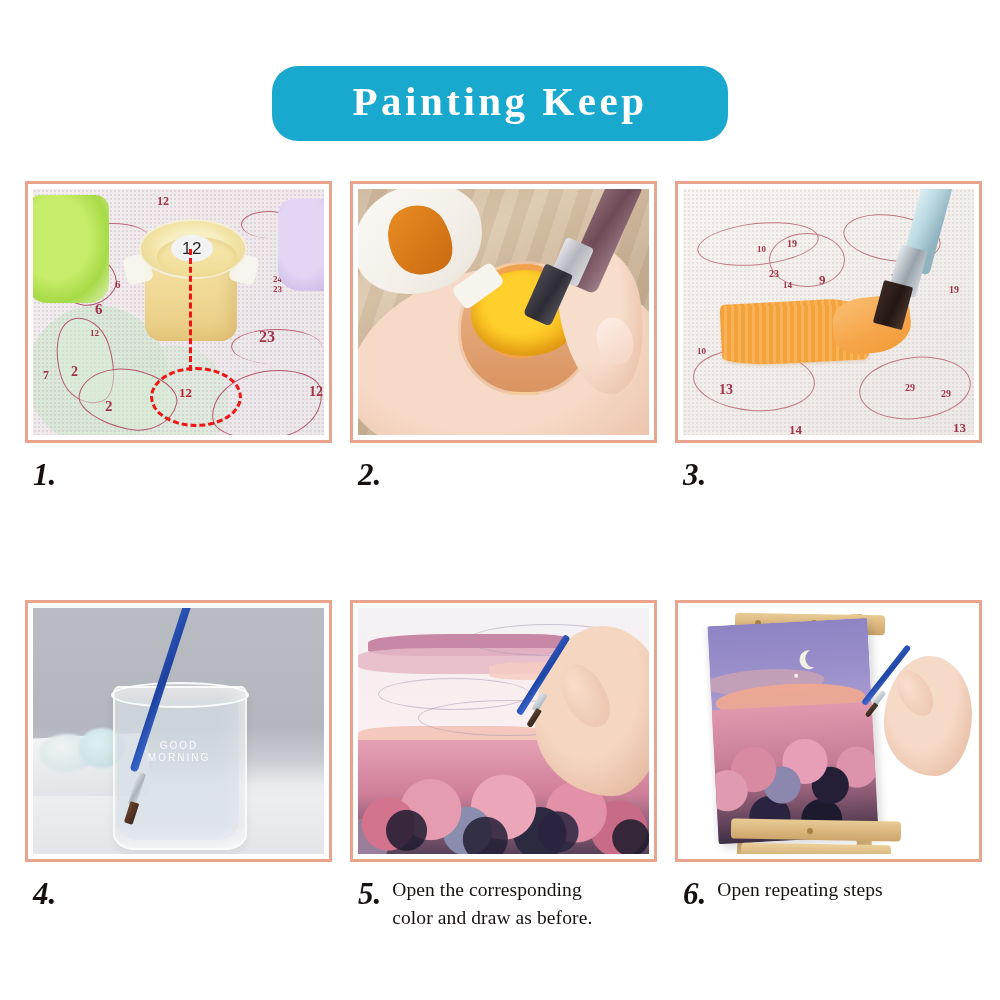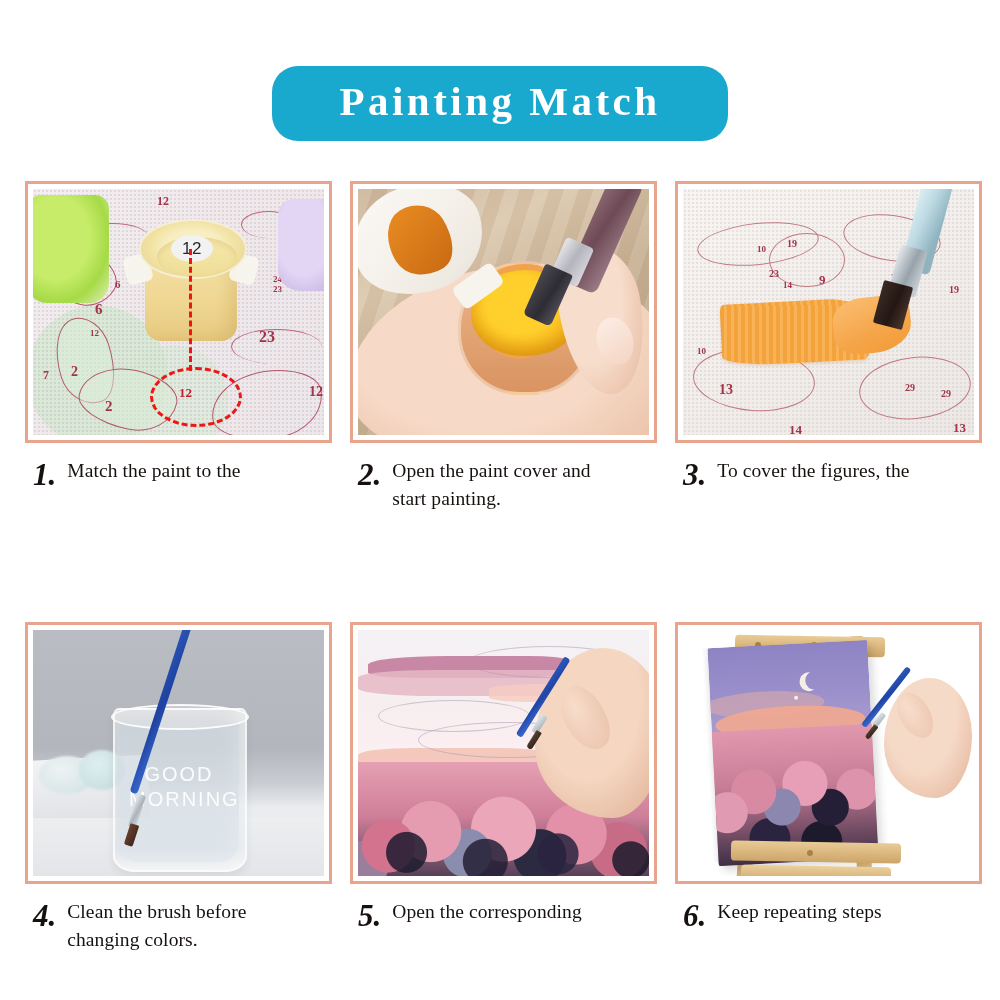--- a/index.html
+++ b/index.html
@@ -349,21 +349,21 @@
   .p4-water{
     position:absolute;left:84px;top:92px;width:122px;height:140px;
     background:linear-gradient(180deg,rgba(200,212,220,.5),rgba(222,230,236,.55));
     border-radius:4px 4px 20px 20px;
   }
   .p4-txt{
     position:absolute;left:96px;top:132px;width:100px;
     text-align:center;color:rgba(255,255,255,.9);
     font-family:"Liberation Sans",sans-serif;
     letter-spacing:2px;line-height:1.22;
-    font-size:20px;
+    font-size:10px;
   }
   .p4-txt span{display:block;}
   .p4-handle{
     position:absolute;left:152px;top:-8px;width:8px;height:180px;
     background:linear-gradient(100deg,#2c56b8,#1e42a0 50%,#3a68cc);
     border-radius:4px;
     transform:rotate(18deg);transform-origin:top center;
   }
   .p4-ferrule{
     position:absolute;left:100px;top:164px;width:8px;height:34px;
@@ -561,21 +561,21 @@
     position:absolute;right:100px;top:94px;width:5px;height:16px;
     background:linear-gradient(100deg,#5a4436,#2e2118);
     border-radius:1px 1px 3px 3px;transform:rotate(38deg);
   }
 </style>
 </head>
 <body>
 
 <div class="banner-wrap">
   <div class="banner">
-    <div class="banner-title">Painting Match</div>
+    <div class="banner-title">Painting Keep</div>
   </div>
 </div>
 
 <div class="grid">
 
   <div class="row row1">
 
     <div class="cell">
       <div class="photo-frame">
         <div class="photo">
@@ -618,21 +618,20 @@
           </div>
 
           <div class="dashline"></div>
           <div class="dashell"></div>
           <div class="dashell-num">12</div>
         </div>
       </div>
       <div class="caption">
         <div class="step-num">1.</div>
         <div class="step-text">
-          <div>Match the paint to the</div>
         </div>
       </div>
     </div>
 
     <div class="cell">
       <div class="photo-frame">
         <div class="photo">
           <div class="p2-bg"></div>
           <div class="p2-wood"></div>
           <div class="p2-hand"></div>
@@ -645,24 +644,20 @@
           <div class="p2-hinge"></div>
           <div class="p2-finger"></div>
           <div class="p2-nail"></div>
           <div class="p2-brush-h"></div>
           <div class="p2-ferrule"></div>
           <div class="p2-bristle"></div>
         </div>
       </div>
       <div class="caption">
         <div class="step-num">2.</div>
-        <div class="step-text">
-          <div>Open the paint cover and</div>
-          <div>start painting.</div>
-        </div>
       </div>
     </div>
 
     <div class="cell">
       <div class="photo-frame">
         <div class="photo">
           <div class="p3-bg"></div>
           <div class="p3-tex"></div>
 
           <div class="p3-line" style="left:14px;top:34px;width:120px;height:40px;transform:rotate(-6deg);"></div>
@@ -690,21 +685,20 @@
           <div class="stroke"></div>
           <div class="stroke2"></div>
           <div class="p3-brush-h"></div>
           <div class="p3-ferrule"></div>
           <div class="p3-bristle"></div>
         </div>
       </div>
       <div class="caption">
         <div class="step-num">3.</div>
         <div class="step-text">
-          <div>To cover the figures, the</div>
         </div>
       </div>
     </div>
   </div>
 
   <div class="row row2">
 
     <div class="cell">
       <div class="photo-frame">
         <div class="photo">
@@ -720,24 +714,20 @@
             <span>GOOD</span>
             <span>MORNING</span>
           </div>
           <div class="p4-handle"></div>
           <div class="p4-ferrule"></div>
           <div class="p4-bristle"></div>
         </div>
       </div>
       <div class="caption">
         <div class="step-num">4.</div>
-        <div class="step-text">
-          <div> Clean the brush before</div>
-          <div>changing colors.</div>
-        </div>
       </div>
     </div>
 
     <div class="cell">
       <div class="photo-frame">
         <div class="photo">
           <div class="p5-bg"></div>
           <div class="p5-band1"></div>
           <div class="p5-band2"></div>
           <div class="p5-band4"></div>
@@ -751,20 +741,21 @@
           <div class="p5-thumb"></div>
           <div class="p5-brush"></div>
           <div class="p5-bferr"></div>
           <div class="p5-btip"></div>
         </div>
       </div>
       <div class="caption">
         <div class="step-num">5.</div>
         <div class="step-text">
           <div>Open the corresponding</div>
+          <div>color and draw as before.</div>
         </div>
       </div>
     </div>
 
     <div class="cell">
       <div class="photo-frame">
         <div class="photo">
           <div class="p6-bg"></div>
           <div class="easel-leg leg-l"></div>
           <div class="easel-leg leg-r"></div>
@@ -788,18 +779,18 @@
           <div class="p6-hand"></div>
           <div class="p6-thumb"></div>
           <div class="p6-brush"></div>
           <div class="p6-bferr"></div>
           <div class="p6-btip"></div>
         </div>
       </div>
       <div class="caption">
         <div class="step-num">6.</div>
         <div class="step-text">
-          <div>Keep repeating steps</div>
+          <div>Open repeating steps</div>
         </div>
       </div>
     </div>
   </div>
 </div>
 
 </body></html>

